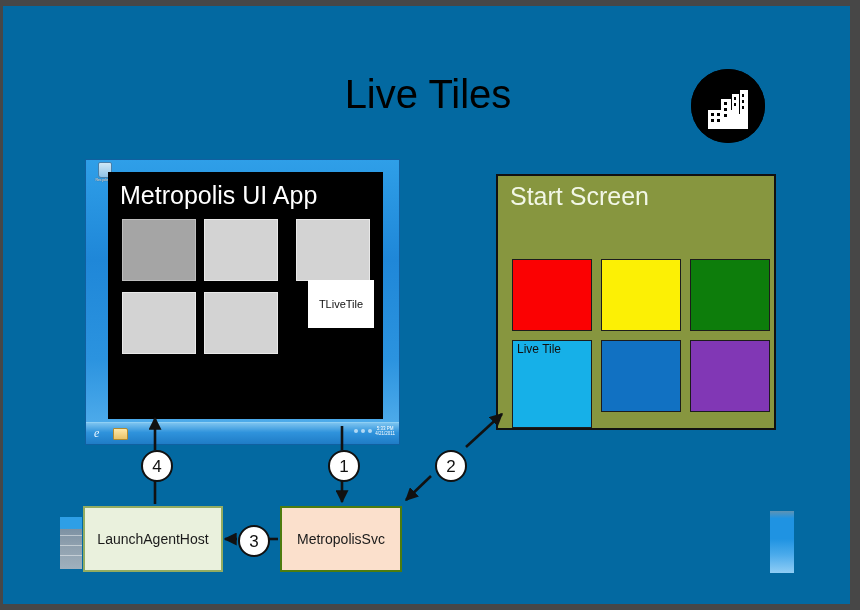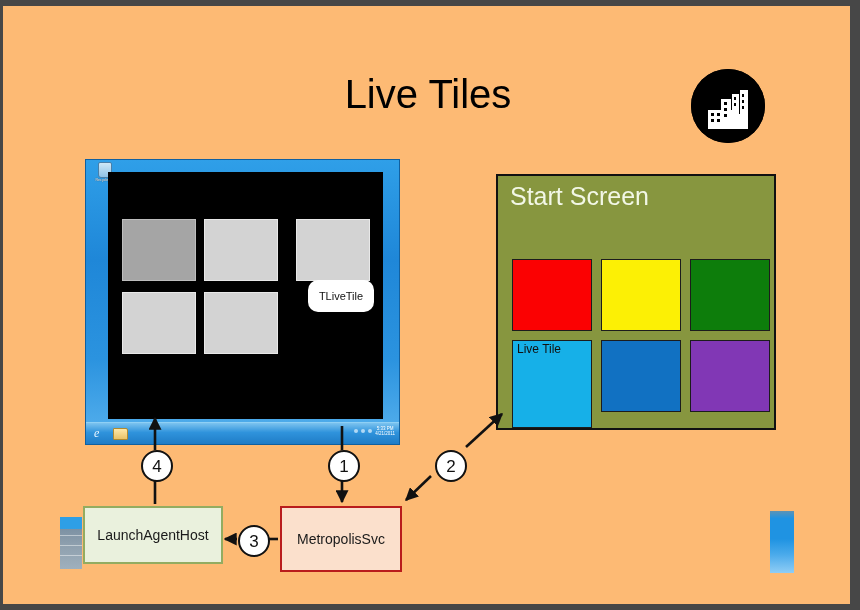--- a/index.html
+++ b/index.html
@@ -10,21 +10,21 @@
   body {
     width: 860px;
     height: 610px;
     font-family: "Liberation Sans", sans-serif;
     overflow: hidden;
   }
   #slide {
     position: relative;
     width: 860px;
     height: 610px;
-    background: #fdba74;
+    background: #0369a1;
     box-sizing: border-box;
     border-top: 6px solid #474747;
     border-bottom: 6px solid #474747;
     border-left: 3px solid #474747;
     border-right: 10px solid #474747;
   }
   .canvas {
     position: absolute;
     left: 0; top: 0;
     width: 847px;
@@ -113,29 +113,28 @@
     background: #d3d3d3;
     border: 1px solid #e8e8e8;
     box-sizing: border-box;
   }
   .app-tile.dark { background: #a5a5a5; border-color: #bdbdbd; }
   #tlivetile {
     position: absolute;
     left: 200px;
     top: 108px;
     width: 66px;
-    height: 32px;
+    height: 48px;
     background: #ffffff;
     color: #111111;
     font-size: 11px;
     display: flex;
     align-items: center;
     justify-content: center;
     white-space: nowrap;
-    border-radius: 10px;
   }
   #taskbar {
     position: absolute;
     left: 0;
     bottom: 0;
     width: 313px;
     height: 21px;
     background: linear-gradient(180deg,#7cc3ef 0%, #2f93dc 45%, #1f7cc6 100%);
     border-top: 1px solid #8fd0f5;
   }
@@ -211,38 +210,38 @@
     color: #111111;
     white-space: nowrap;
   }
 
   
   #launch-agent-host {
     position: absolute;
     left: 80px;
     top: 500px;
     width: 140px;
-    height: 58px;
+    height: 66px;
     background: #eaf1dd;
     border: 2px solid #93ac61;
     box-sizing: border-box;
     display: flex;
     align-items: center;
     justify-content: center;
     font-size: 14px;
     color: #1a1a1a;
   }
   #metropolis-svc {
     position: absolute;
     left: 277px;
     top: 500px;
     width: 122px;
     height: 66px;
     background: #fbe0cc;
-    border: 2px solid #b91c1c;
+    border: 2px solid #4d7c0f;
     box-sizing: border-box;
     display: flex;
     align-items: center;
     justify-content: center;
     font-size: 14px;
     color: #1a1a1a;
   }
 
   
   .step-circle {
@@ -332,20 +331,21 @@
     </div>
 
     <div id="desktop-window">
 
       <div id="recycle-bin">
         <span class="rb-glyph"></span>
         <span class="rb-label">Recycle Bin</span>
       </div>
 
       <div id="app-surface">
+        <div id="app-title">Metropolis UI App</div>
 
         <div class="app-tile dark" style="left:14px;top:47px;width:74px;height:62px;"></div>
         <div class="app-tile" style="left:96px;top:47px;width:74px;height:62px;"></div>
         <div class="app-tile" style="left:188px;top:47px;width:74px;height:62px;"></div>
         <div class="app-tile" style="left:14px;top:120px;width:74px;height:62px;"></div>
         <div class="app-tile" style="left:96px;top:120px;width:74px;height:62px;"></div>
 
         <div id="tlivetile">TLiveTile</div>
       </div>
 

